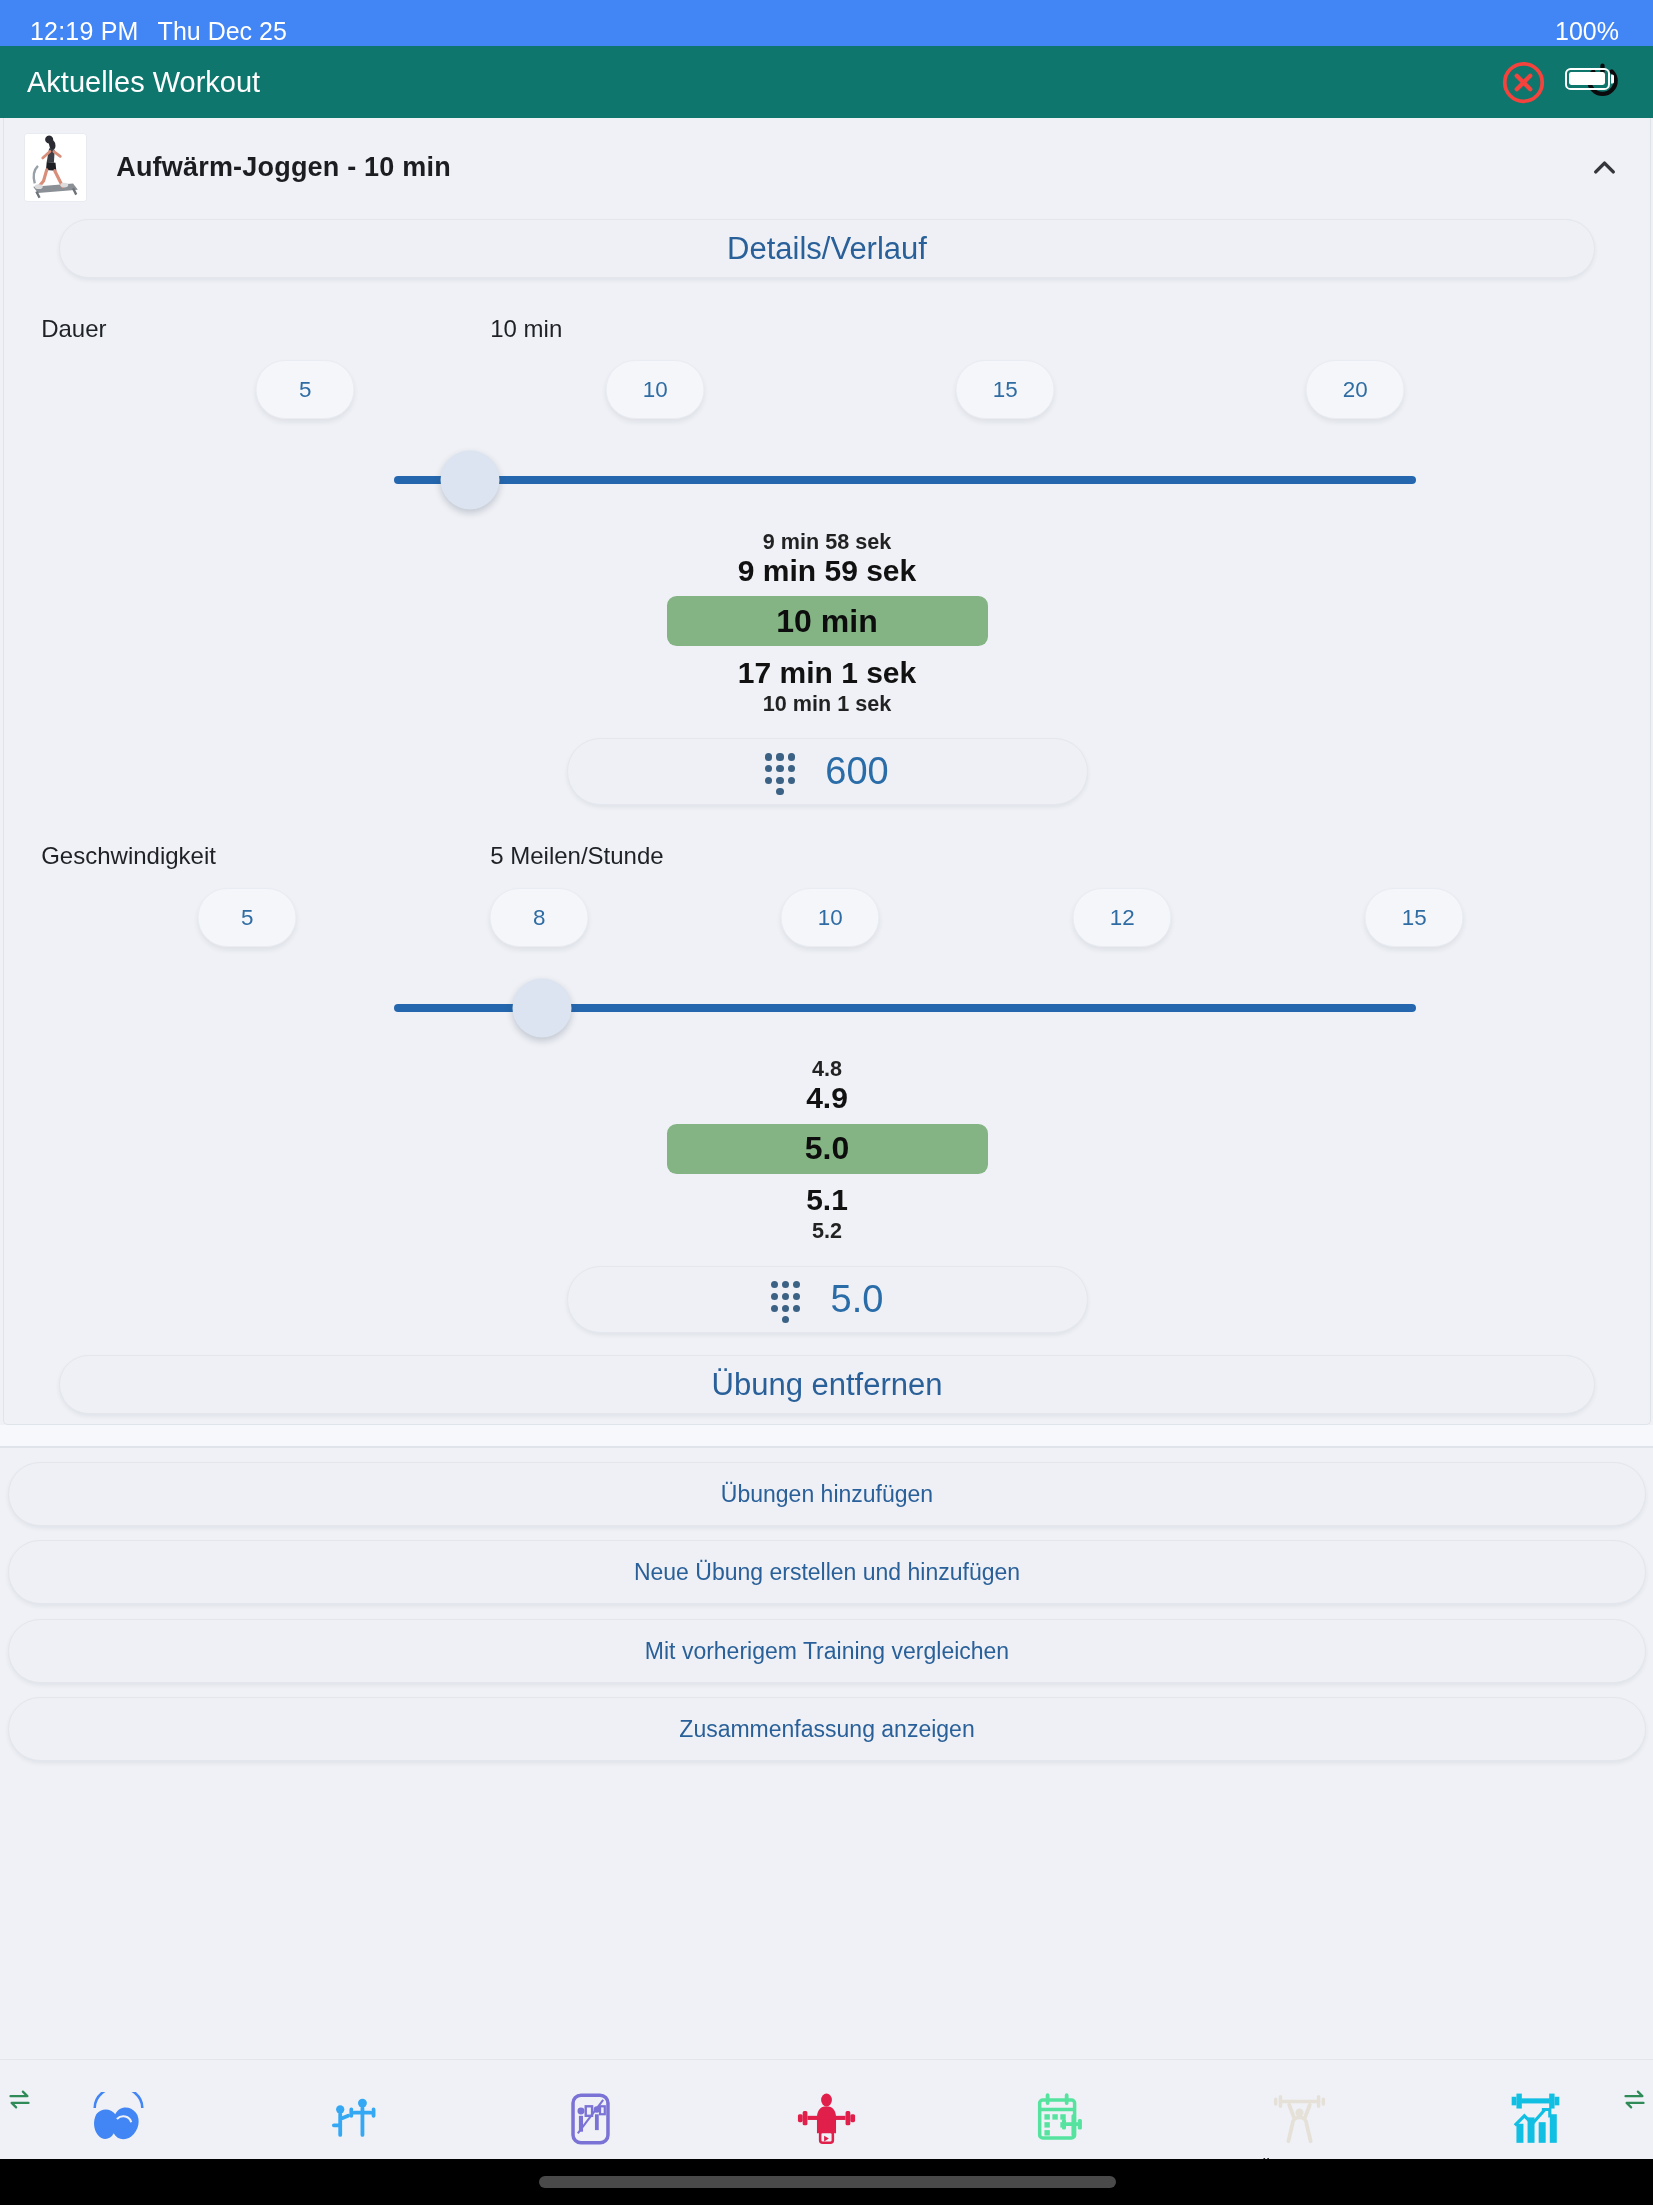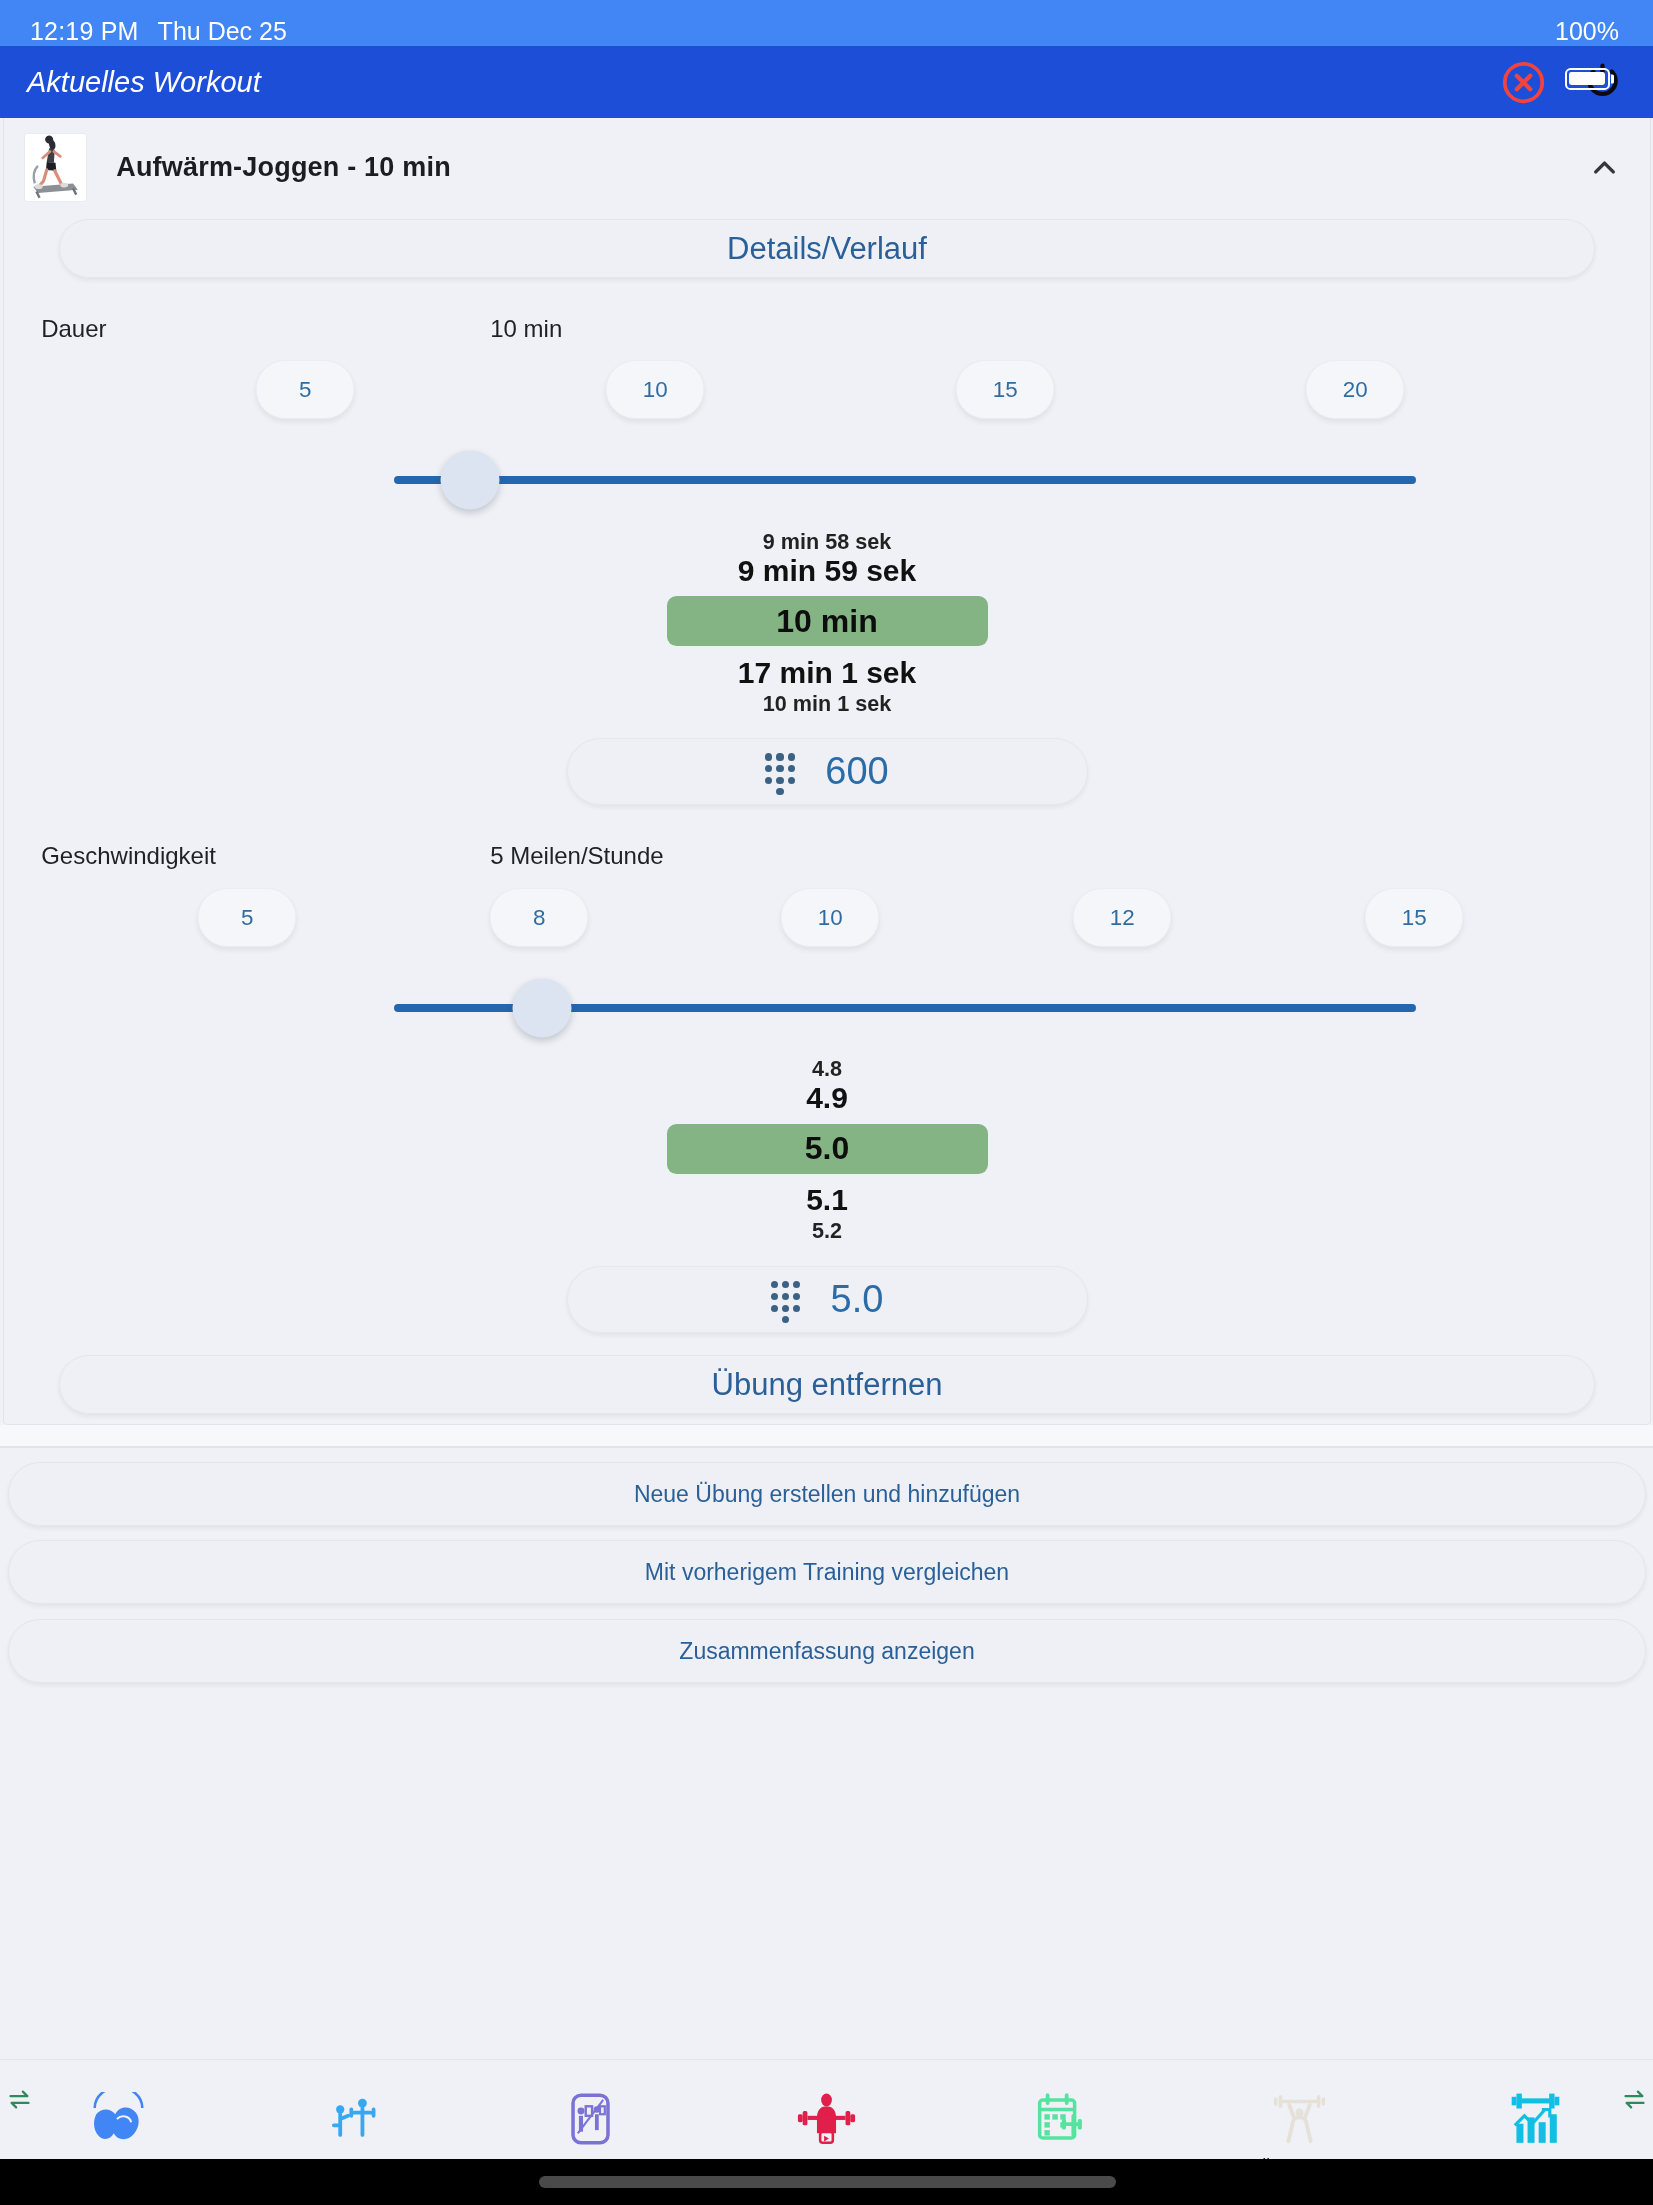--- a/index.html
+++ b/index.html
@@ -36,24 +36,23 @@
   }
   .battery::after{
     content:""; position:absolute; right:-6.4px; top:50%; transform:translateY(-50%);
     width:3.2px; height:8.8px; background:#fff; border-radius:0 1.6px 1.6px 0;
   }
   .battery > i { display:block; width:100%; height:100%; background:#fff; border-radius:2.4px; }
 
   
   .appbar {
     height: 72px; flex: 0 0 72px;
-    background: #1d4ed8;
+    background: #0f766e;
     display: flex; align-items: center;
     padding: 0 29px 0 27px;
-    font-style: italic;
   }
   .appbar-title { color: #fff; font-size: 29px; font-weight: 400; }
   .appbar-actions { margin-left: auto; display: flex; align-items: center; gap: 34px; }
   .icon-btn { display:flex; align-items:center; justify-content:center; cursor:pointer; }
 
   
   .body {
     flex: 1 1 auto; position: relative; overflow: hidden;
     background: #eff1f6;
   }
@@ -335,20 +334,21 @@
         <span class="num">5.0</span>
       </div>
 
       <div class="pill" style="margin-top:22.4px">Übung entfernen</div>
     </div>
 
     <div class="divider-gap"></div>
     <div class="sep"></div>
 
     <div class="actionlist">
+      <div class="action-btn">Übungen hinzufügen</div>
       <div class="action-btn">Neue Übung erstellen und hinzufügen</div>
       <div class="action-btn">Mit vorherigem Training vergleichen</div>
       <div class="action-btn">Zusammenfassung anzeigen</div>
     </div>
 
     <div class="tabbar">
       <span class="swap left">
         <svg viewBox="0 0 24 18" width="27" height="21">
             <path d="M4 6h15l-4-4M20 12H5l4 4" fill="none" stroke="#2e8b57" stroke-width="2" stroke-linecap="round" stroke-linejoin="round"></path>
           </svg>

